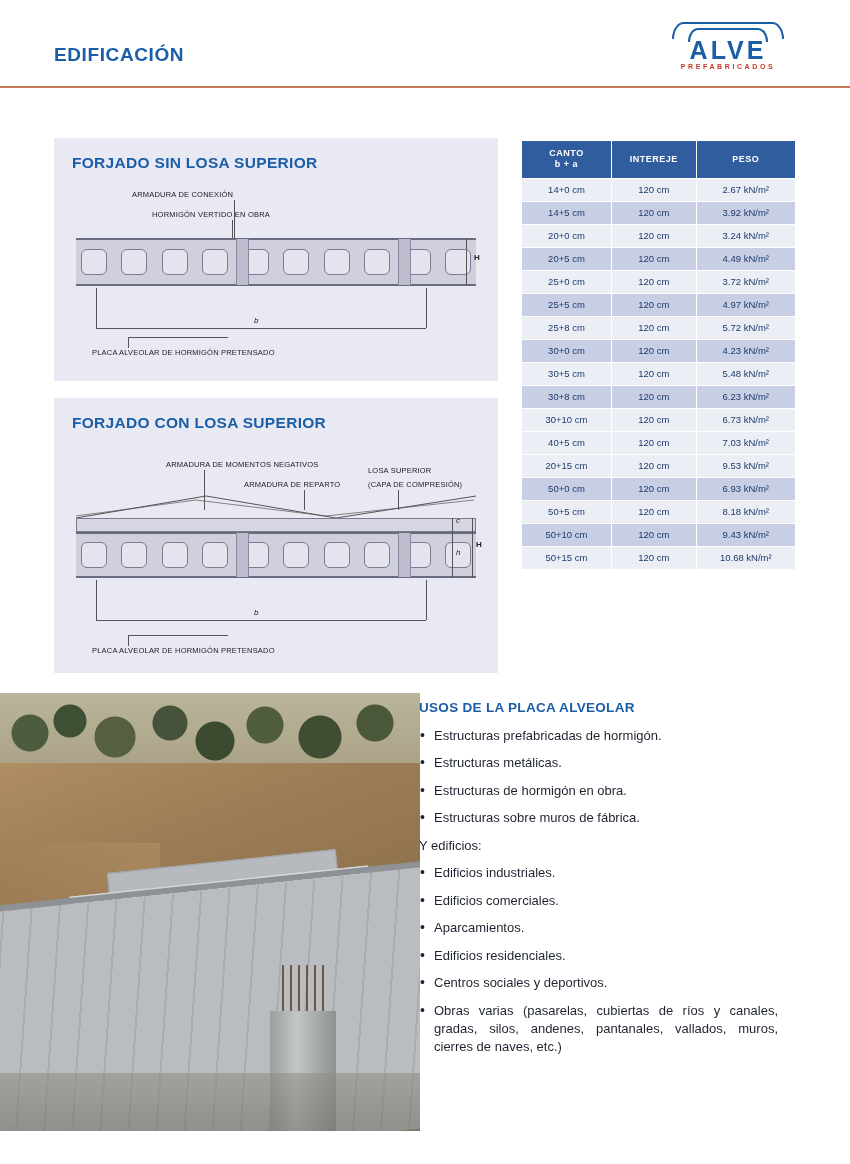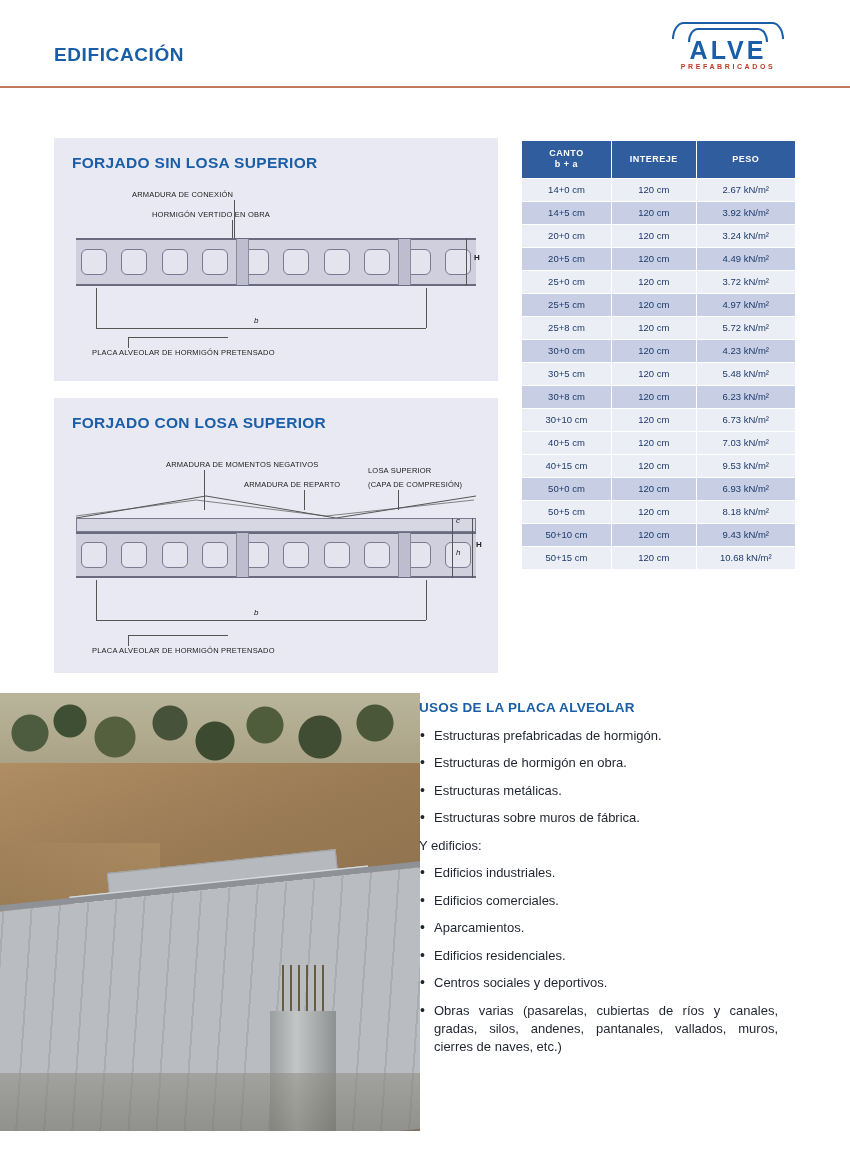--- a/index.html
+++ b/index.html
@@ -505,21 +505,21 @@
         <td>30+10 cm</td>
         <td>120 cm</td>
         <td>6.73 kN/m²</td>
       </tr>
       <tr class="odd">
         <td>40+5 cm</td>
         <td>120 cm</td>
         <td>7.03 kN/m²</td>
       </tr>
       <tr class="odd">
-        <td>40+15 cm</td>
+        <td>20+15 cm</td>
         <td>120 cm</td>
         <td>9.53 kN/m²</td>
       </tr>
       <tr class="even">
         <td>50+0 cm</td>
         <td>120 cm</td>
         <td>6.93 kN/m²</td>
       </tr>
       <tr class="odd">
         <td>50+5 cm</td>
@@ -556,22 +556,22 @@
       <i style="left:40px;"></i>
   </div>
   <div class="column"></div>
   <div class="shadow"></div>
 </div>
 
 <div id="usos">
   <h2>USOS DE LA PLACA ALVEOLAR</h2>
   <ul id="usos-structures">
       <li>Estructuras prefabricadas de hormigón.</li>
+      <li>Estructuras metálicas.</li>
       <li>Estructuras de hormigón en obra.</li>
-      <li>Estructuras metálicas.</li>
       <li>Estructuras sobre muros de fábrica.</li>
     </ul>
   <div class="plain">Y edificios:</div>
   <ul id="usos-buildings">
       <li>Edificios industriales.</li>
       <li>Edificios comerciales.</li>
       <li>Aparcamientos.</li>
       <li>Edificios residenciales.</li>
       <li>Centros sociales y deportivos.</li>
       <li>Obras varias (pasarelas, cubiertas de ríos y canales, gradas, silos, andenes, pantanales, vallados, muros, cierres de naves, etc.)</li>

